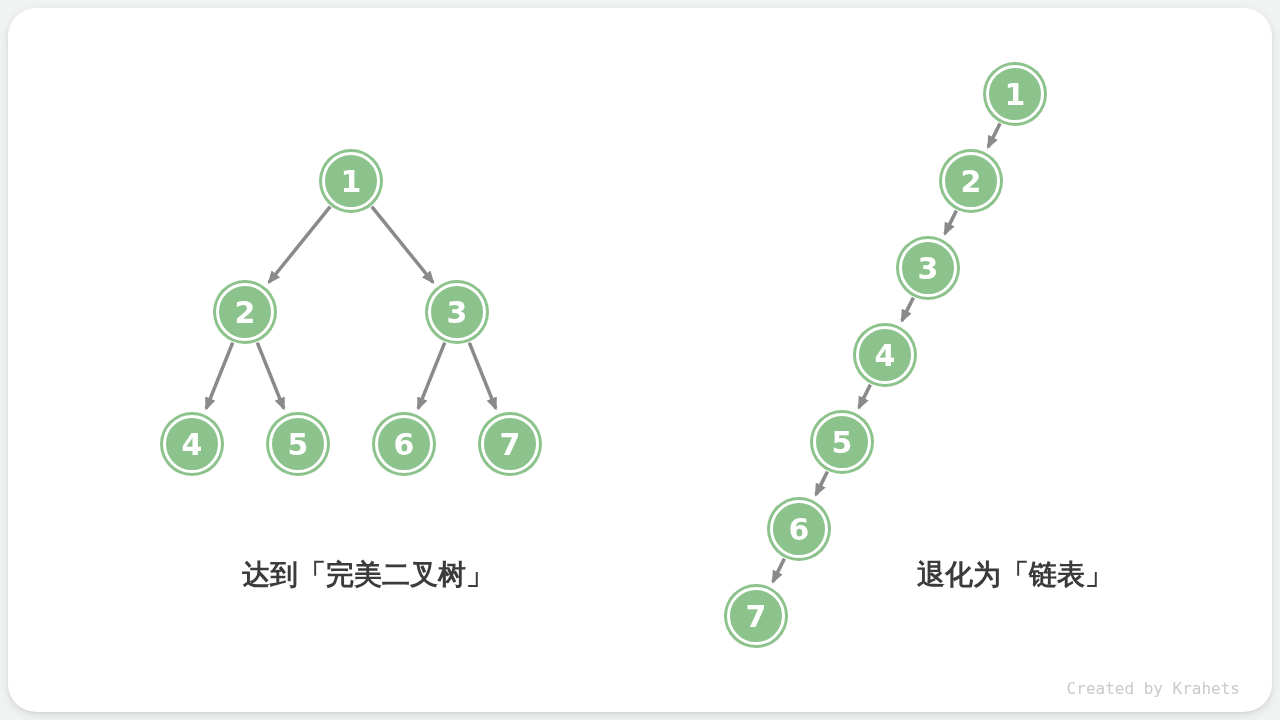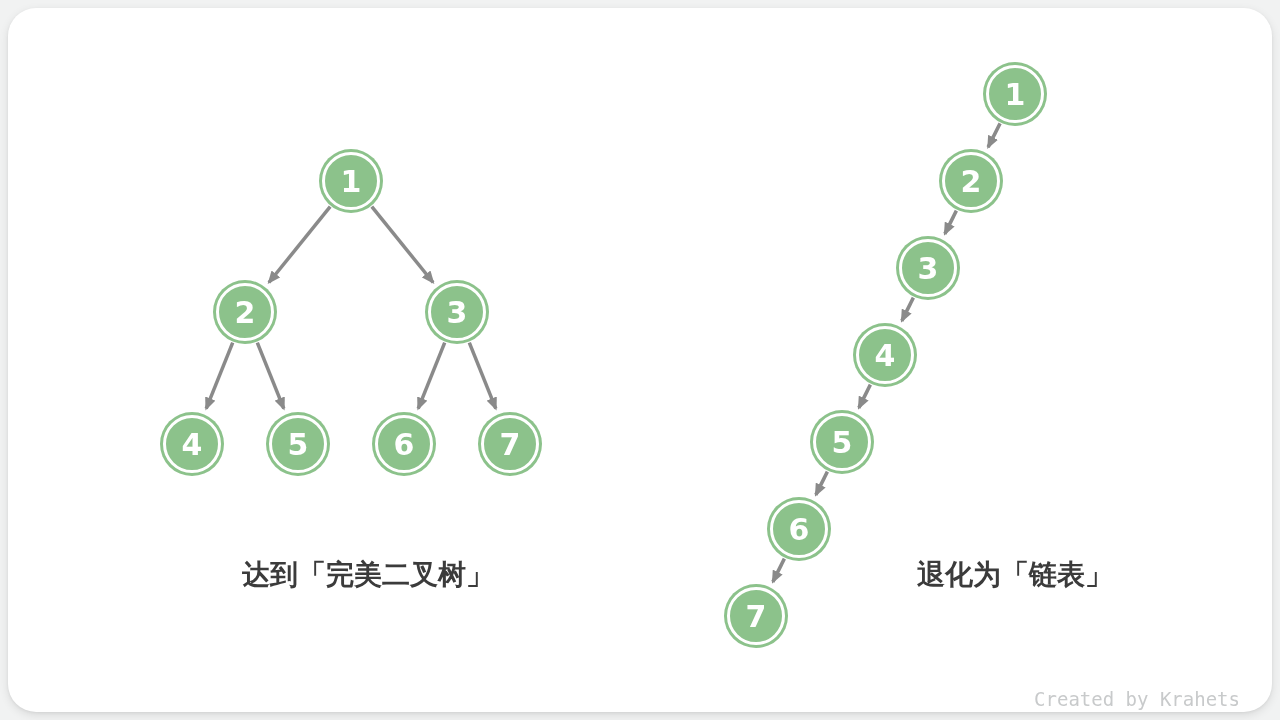--- a/index.html
+++ b/index.html
@@ -35,23 +35,23 @@
 
   .caption {
     font-family: "Liberation Sans", "DejaVu Sans", sans-serif;
     font-weight: 700;
     font-size: 28px;
   }
 
   .watermark {
     position: absolute;
     right: 40px;
-    bottom: 10px;
+    bottom: 22px;
     font-family: "DejaVu Sans Mono", "Liberation Mono", monospace;
-    font-size: 19px;
+    font-size: 16px;
     letter-spacing: 0px;
   }
 </style>
 </head>
 <body style="background: rgb(241, 242, 242);">
 
 <div class="card" style="background: rgb(255, 255, 255);"></div>
 
 <svg id="diagram-svg" viewBox="0 0 1280 720" xmlns="http://www.w3.org/2000/svg">
   <defs>

